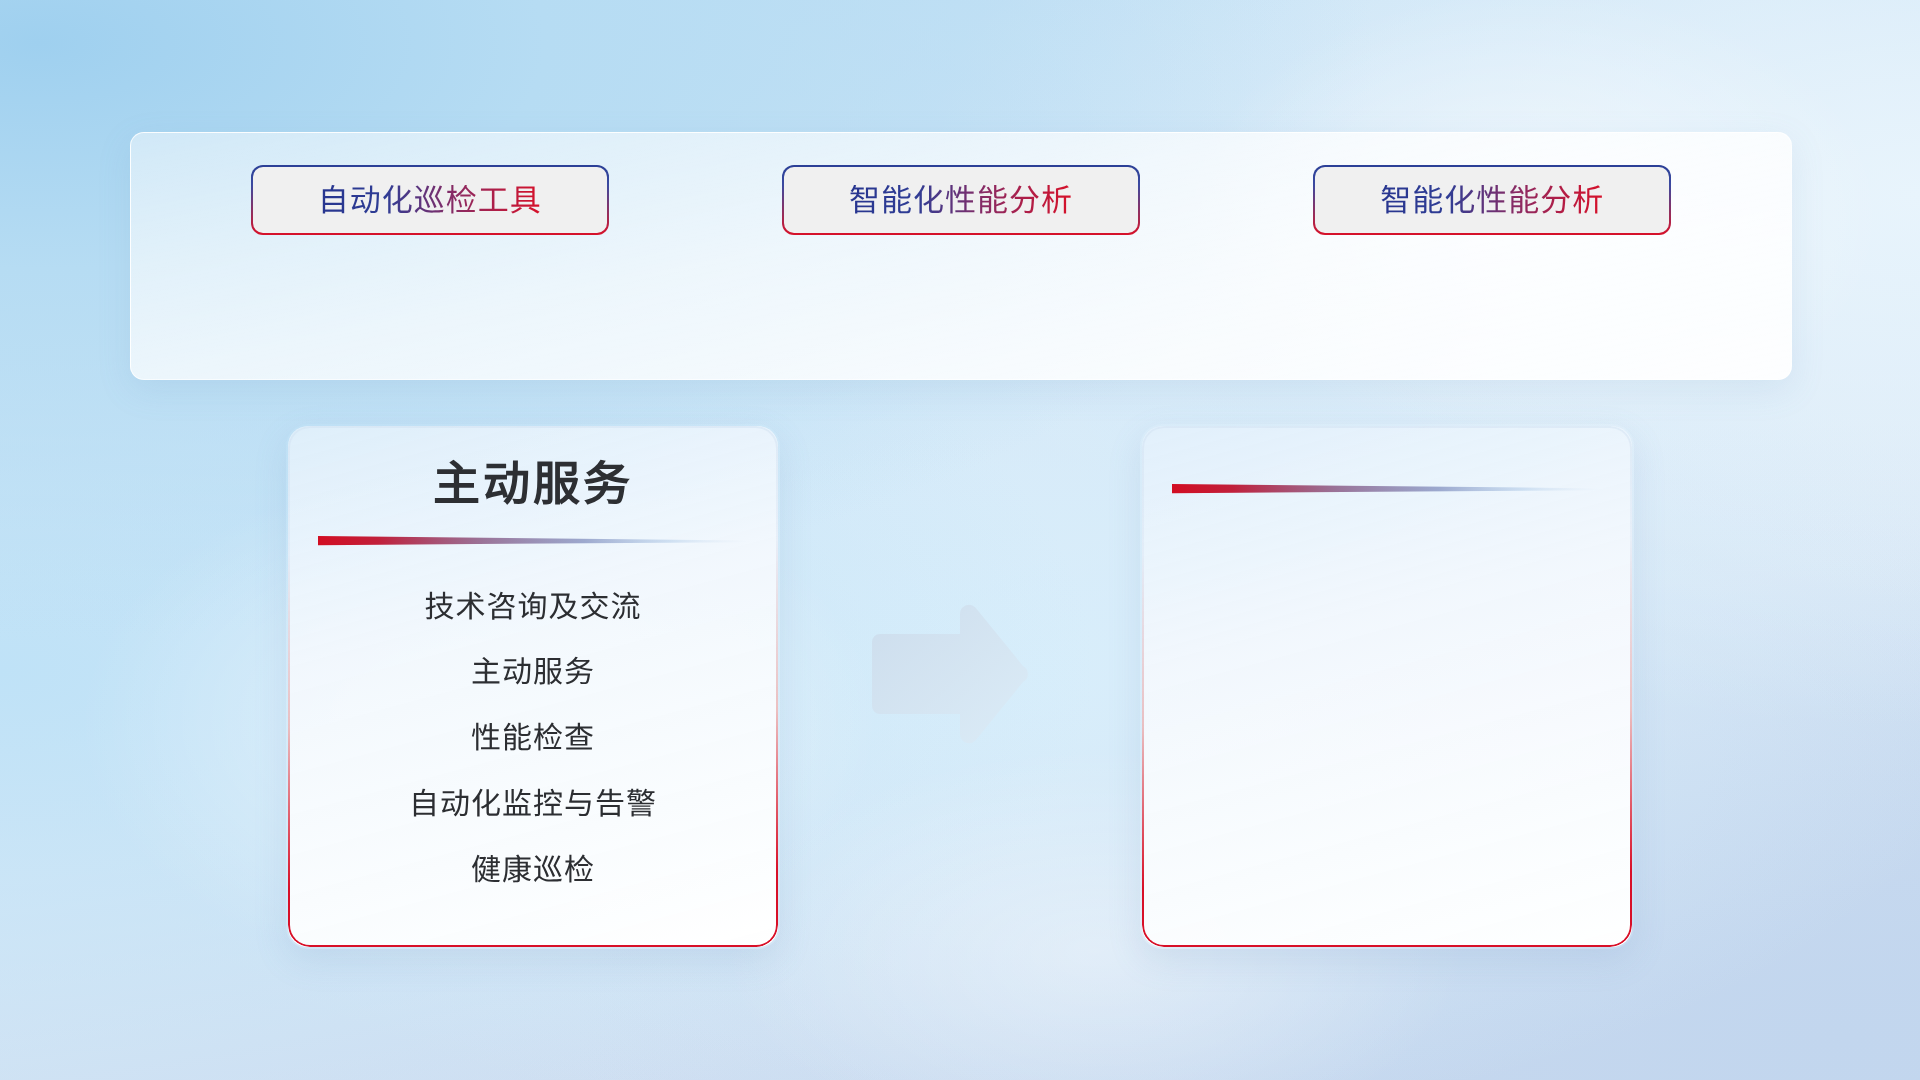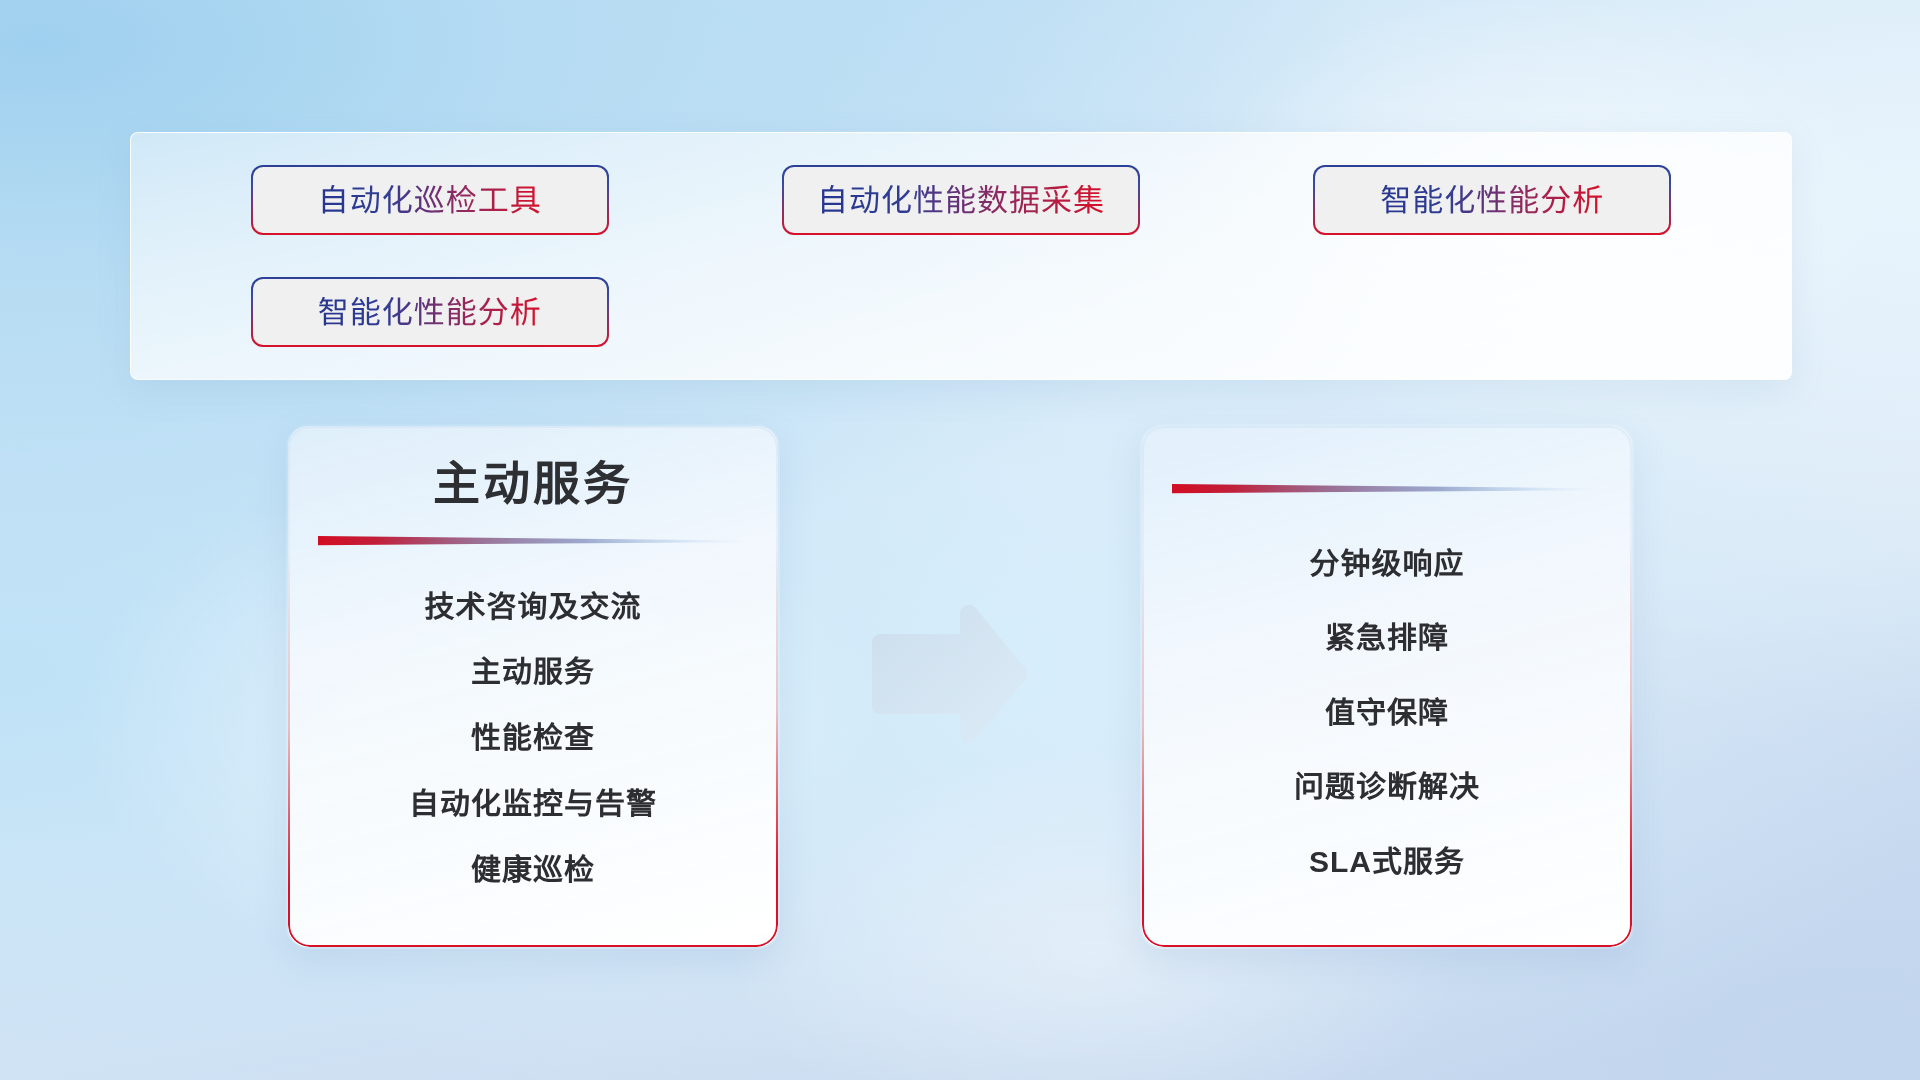--- a/index.html
+++ b/index.html
@@ -58,21 +58,21 @@
     inset: 0;
   }
 
   
   .tag-panel {
     position: absolute;
     left: 130px;
     top: 132px;
     width: 1662px;
     height: 248px;
-    border-radius: 8px;
+    border-radius: 14px;
     background: linear-gradient(168deg,
                 rgba(255,255,255,.46) 0%,
                 rgba(255,255,255,.72) 42%,
                 rgba(255,255,255,.92) 100%);
     border: 1px solid rgba(255,255,255,.80);
     box-shadow: 0 10px 34px rgba(104,148,196,.13);
     display: grid;
     grid-template-columns: repeat(3, 1fr);
     grid-template-rows: repeat(2, 1fr);
     align-items: center;
@@ -183,21 +183,20 @@
     flex-direction: column;
     justify-content: space-evenly;
     align-items: center;
   }
   .card-list li {
     font-size: 30px;
     color: #2c2e32;
     letter-spacing: 1px;
     line-height: 1;
     white-space: nowrap;
-    font-weight: bold;
   }
 
   
   .flow-arrow {
     position: absolute;
     left: 862px;
     top: 600px;
     width: 172px;
     height: 148px;
   }
@@ -210,23 +209,20 @@
   <div class="bg-wash-b"></div>
   <div class="bg-wash-c"></div>
 </div>
 
 <div class="stage">
 
   <div class="tag-panel">
 
     <div class="pill">
       <span class="pill-label">自动化巡检工具</span>
-    </div>
-    <div class="pill">
-      <span class="pill-label">自动化性能数据采集</span>
     </div>
     <div class="pill">
       <span class="pill-label">智能化性能分析</span>
     </div>
     <div class="pill">
       <span class="pill-label">智能化性能分析</span>
     </div>
 
   </div>
 
@@ -293,23 +289,16 @@
             <stop offset="0.14" stop-color="#bf1430" stop-opacity=".95"></stop>
             <stop offset="0.38" stop-color="#7b4070" stop-opacity=".72"></stop>
             <stop offset="0.62" stop-color="#5b6aa8" stop-opacity=".55"></stop>
             <stop offset="0.82" stop-color="#8fb4dd" stop-opacity=".34"></stop>
             <stop offset="1" stop-color="#c9dcf0" stop-opacity="0"></stop>
           </linearGradient>
         </defs>
         <path d="M0,0 L430,4.4 L430,6.2 L0,9.2 Z" fill="url(#ruleGradR)"></path>
       </svg>
 
-      <ul class="card-list">
-        <li>分钟级响应</li>
-        <li>紧急排障</li>
-        <li>值守保障</li>
-        <li>问题诊断解决</li>
-        <li>SLA式服务</li>
-      </ul>
     </div>
   </div>
 
 </div>
 
 </body></html>

